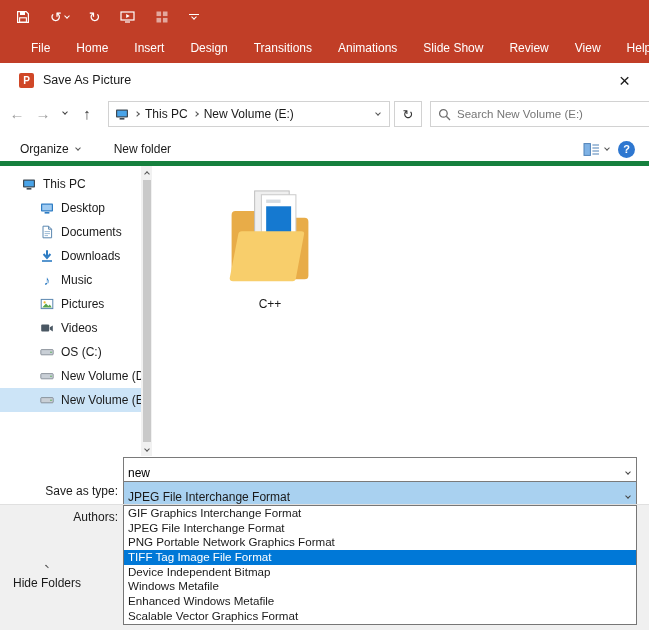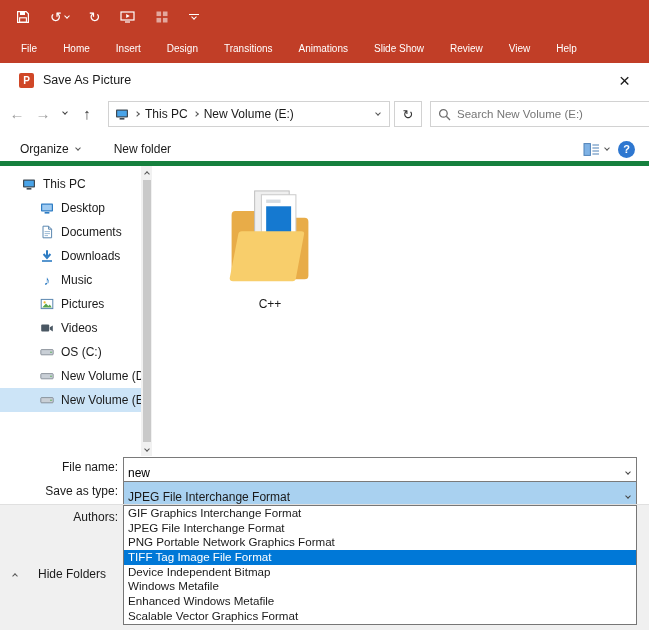--- a/index.html
+++ b/index.html
@@ -4,21 +4,21 @@
 <style>
   * { margin:0; padding:0; box-sizing:border-box; }
   body { font-family:"Liberation Sans", sans-serif; background:#fff; }
   .screen { position:relative; width:649px; height:630px; overflow:hidden; background:#fff; }
 
   
   .ribbon { position:absolute; top:0; left:0; right:0; height:63px; background:#C13E27; color:#fff; }
   .qat { display:flex; align-items:center; height:33px; padding-left:16px; gap:20px; }
   .qat-item { display:flex; align-items:center; gap:3px; color:#fff; }
   .glyph14 { font-size:14px; line-height:14px; color:#fff; }
-  .tabs { display:flex; align-items:center; height:30px; padding-left:8px; font-size:10px; }
+  .tabs { display:flex; align-items:center; height:30px; padding-left:18px; font-size:12px; }
   .tab { padding:0 13px; height:100%; display:flex; align-items:center; white-space:nowrap; }
 
   
   .cv { display:inline-block; width:5.5px; height:5.5px; border-right:1.3px solid currentColor; border-bottom:1.3px solid currentColor; }
   .cv.down  { transform:rotate(45deg); margin-top:-2px; }
   .cv.right { transform:rotate(-45deg); }
   .cv.up    { transform:rotate(-135deg); margin-top:3px; }
   .cv.tiny  { width:4px; height:4px; border-width:1.1px; }
   .qat-custom { display:flex; flex-direction:column; align-items:center; gap:2px; }
   .qat-custom .bar { width:10px; border-top:1.4px solid #fff; }
@@ -84,21 +84,21 @@
                display:flex; align-items:center; }
   .box-filename { top:394px; }
   .box-savetype { top:418px; background:#A9D1F0; }
   .box-filename input { flex:1; border:0; outline:0; font:12px "Liberation Sans",sans-serif; padding:0 4px; background:transparent; }
   .combo-text { flex:1; font-size:12px; padding-left:4px; white-space:nowrap; }
   .caret-box { width:17px; align-self:stretch; display:flex; align-items:center; justify-content:center; color:#444; }
 
   
   .footer { position:absolute; top:441px; left:0; right:0; bottom:0; background:#F0F0F0; border-top:1px solid #e0e0e0; }
   .authors { position:absolute; top:5px; left:0; width:118px; text-align:right; font-size:12px; color:#1a1a1a; }
-  .hidefolders { position:absolute; left:13px; top:58px; height:22px; display:flex; align-items:center; gap:21px; font-size:12px; color:#1a1a1a; }
+  .hidefolders { position:absolute; left:13px; top:58px; height:22px; display:flex; align-items:center; gap:9px; font-size:12px; color:#1a1a1a;flex-direction:column; }
   .hidefolders .cv { color:#555; }
 
   
   .dropdown { position:absolute; top:442px; left:123px; right:12px; background:#fff; border:1px solid #767676; z-index:5; }
   .dd-item { height:14.7px; line-height:14.7px; font-size:11.6px; padding-left:4px; white-space:nowrap; overflow:hidden; }
   .dd-item.selected { background:#0078D7; color:#fff; }
 </style>
 </head>
 <body>
 
@@ -335,21 +335,20 @@
             <rect x="41" y="11" width="36" height="58" fill="#FFFFFF" stroke="#C8C8C8"></rect>
             <rect x="46" y="16" width="15" height="3.5" fill="#D7DCE1"></rect>
             <rect x="46" y="23" width="26" height="38" fill="#1579D0"></rect>
             <path d="M8 98 L17 52 q0.6-3 3.6-3 h62 q3.4 0 2.9 3 L77 98 q-0.5 3-3.5 3 H11.5 q-3.5 0-3.5-3 Z" fill="#F8CE6B"></path>
           </svg>
           <div class="file-label">C++</div>
         </div>
       </div>
     </div>
 
-    <div class="field-label lab-filename">File name:</div>
     <div class="field-box box-filename">
       <input value="new" style="">
       <span class="caret-box">
           <span class="cv down tiny"></span>
         </span>
     </div>
 
     <div class="field-label lab-savetype">Save as type:</div>
     <div class="field-box box-savetype">
       <span class="combo-text">JPEG File Interchange Format</span>

